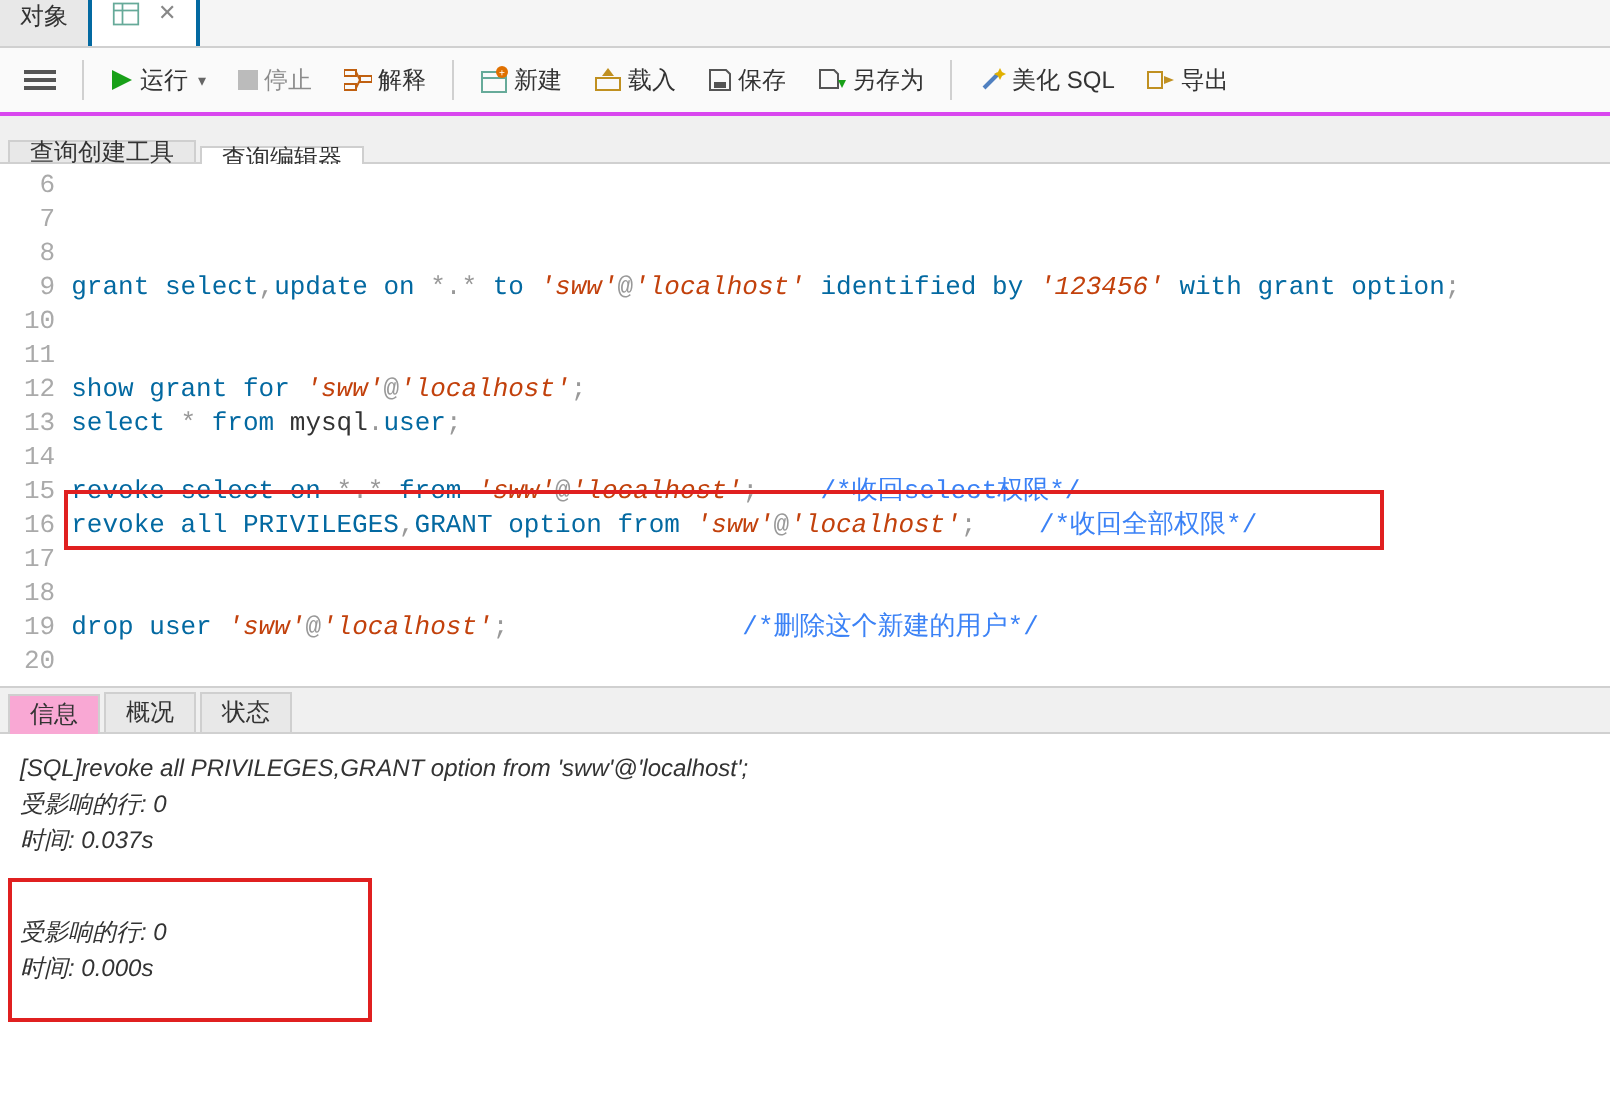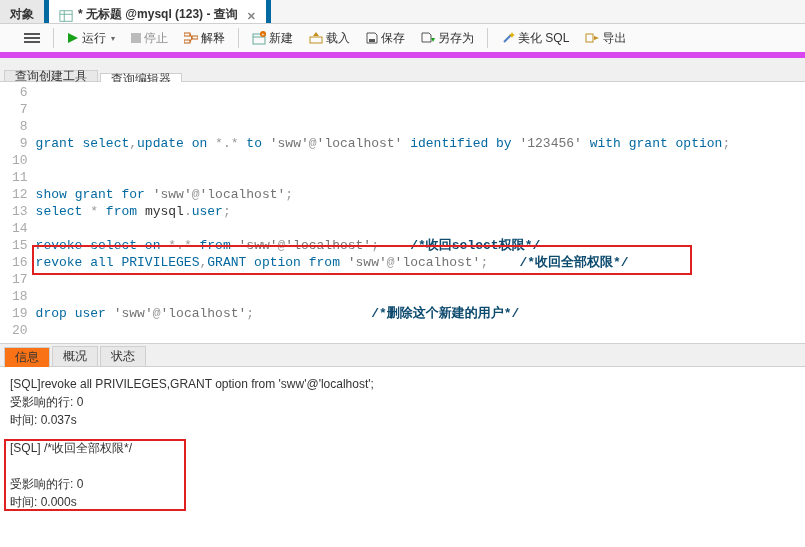--- a/index.html
+++ b/index.html
@@ -1,76 +1,75 @@
 <!DOCTYPE html>
 <html><head>
 <meta charset="utf-8">
 <style>
   * { margin: 0; padding: 0; box-sizing: border-box; }
   body { font-family: "Microsoft YaHei", Tahoma, sans-serif; font-size: 12px; background: #fff; color: #333; width: 805px; }
   
   
   .top-tabs { display: flex; align-items: stretch; height: 24px; background: #f5f5f5; border-bottom: 1px solid #d0d0d0; }
-  .top-tab { display: flex; align-items: flex-end; padding: 0 10px; border-right: 5px solid #0369a1; background: #e8e8e8; cursor: pointer; gap: 5px; font-weight: bold; }
+  .top-tab { display: flex; align-items: flex-start; padding: 0 10px; border-right: 2px solid #0369a1; background: #e8e8e8; cursor: pointer; gap: 5px; }
   .top-tab.active { background: #fff; }
   .tab-icon { width: 14px; height: 14px; display: inline-block; }
   .close-x { color: #888; font-size: 11px; margin-left: 4px; }
   
   
-  .toolbar { display: flex; align-items: center; height: 34px; padding: 0 18px; gap: 4px; border-bottom: 6px solid #d946ef; background: #fafafa; }
+  .toolbar { display: flex; align-items: center; height: 34px; padding: 0 6px; gap: 4px; border-bottom: 2px solid #d946ef; background: #fafafa; }
   .toolbar .btn { display: flex; align-items: center; gap: 3px; padding: 3px 6px; cursor: pointer; border-radius: 2px; }
   .toolbar .sep { width: 1px; height: 20px; background: #d0d0d0; margin: 0 3px; }
   .menu-icon { display: inline-flex; flex-direction: column; gap: 2px; width: 16px; }
   .menu-icon span { display: block; height: 2px; background: #555; }
   .dropdown-arrow { font-size: 8px; color: #666; margin-left: 2px; }
   
   
   .sub-tabs { display: flex; align-items: stretch; height: 24px; background: #f0f0f0; border-bottom: 1px solid #d0d0d0; padding-left: 4px; }
   .sub-tab { display: flex; align-items: center; padding: 0 10px; border: 1px solid #cfcfcf; border-bottom: none; background: #e8e8e8; margin-right: 2px; margin-top: 12px; cursor: pointer; }
   .sub-tab.active { background: #fff; position: relative; top: 3px; }
   
   
   .editor { display: flex; font-family: Consolas, "Courier New", monospace; font-size: 13px; line-height: 17px; background: #fff; position: relative; padding-top: 2px; padding-bottom: 4px;}
   .gutter { text-align: right; color: #aaa; padding: 0 8px 0 12px; user-select: none; background: #fff; }
   .code { white-space: pre; padding-right: 10px; }
   .kw { color: #0369a1; }
-  .str { color: #737373; }
+  .str { color: #c2410c; font-style: italic; }
   .op { color: #999; }
-  .cmt { color: #0c4a6e; font-weight: bold; }
+  .cmt { color: #3b82f6; }
   
   
   .hl-box { position: absolute; border: 2px solid #e02020; pointer-events: none; }
   
   
   .bot-tabs { display: flex; align-items: stretch; height: 24px; background: #f0f0f0; border-top: 1px solid #d0d0d0; border-bottom: 1px solid #d0d0d0; padding-left: 4px; }
   .bot-tab { display: flex; align-items: center; padding: 0 10px; border: 1px solid #cfcfcf; border-bottom: none; background: #e8e8e8; margin-right: 2px; margin-top: 2px; cursor: pointer; }
-  .bot-tab.active { background: #f97316; position: relative; top: 1px; }
+  .bot-tab.active { background: #f9a8d4; position: relative; top: 1px; }
   
   
   .output { padding: 8px 10px; font-size: 12px; line-height: 18px; position: relative; height: 155px;}
-  .output .block { margin-bottom: 10px; }
+  .output .block { margin-bottom: 10px; font-style: italic; }
   
   .editor-wrap { position: relative; }
 </style>
 </head>
 <body>
 
 <div class="top-tabs">
   <div class="top-tab">
     <span>对象</span>
   </div>
   <div class="top-tab active">
     <span class="tab-icon">
       <svg viewBox="0 0 16 16" width="14" height="14">
           <rect x="1" y="2" width="14" height="12" fill="none" stroke="#6a9" stroke-width="1"></rect>
           <line x1="1" y1="6" x2="15" y2="6" stroke="#6a9"></line>
           <line x1="6" y1="2" x2="6" y2="14" stroke="#6a9"></line>
         </svg>
     </span>
-    <span>* 无标题 @mysql (123) - 查询</span>
     <span class="close-x">✕</span>
   </div>
 </div>
 
 <div class="toolbar">
   <div class="btn">
     <span class="menu-icon">
         <span></span>
         <span></span>
         <span></span>
@@ -207,19 +206,18 @@
     </div>
 </div>
 
 <div class="output">
   <div class="block">
     <div>[SQL]revoke all PRIVILEGES,GRANT option from 'sww'@'localhost';</div>
     <div>受影响的行: 0</div>
     <div>时间: 0.037s</div>
   </div>
   <div class="block">
-    <div>[SQL]   /*收回全部权限*/</div>
     <br>
     <div>受影响的行: 0</div>
     <div>时间: 0.000s</div>
   </div>
   <div class="hl-box" style="left:4px; top:72px; width:182px; height:72px;"></div>
 </div>
 
 </body></html>

